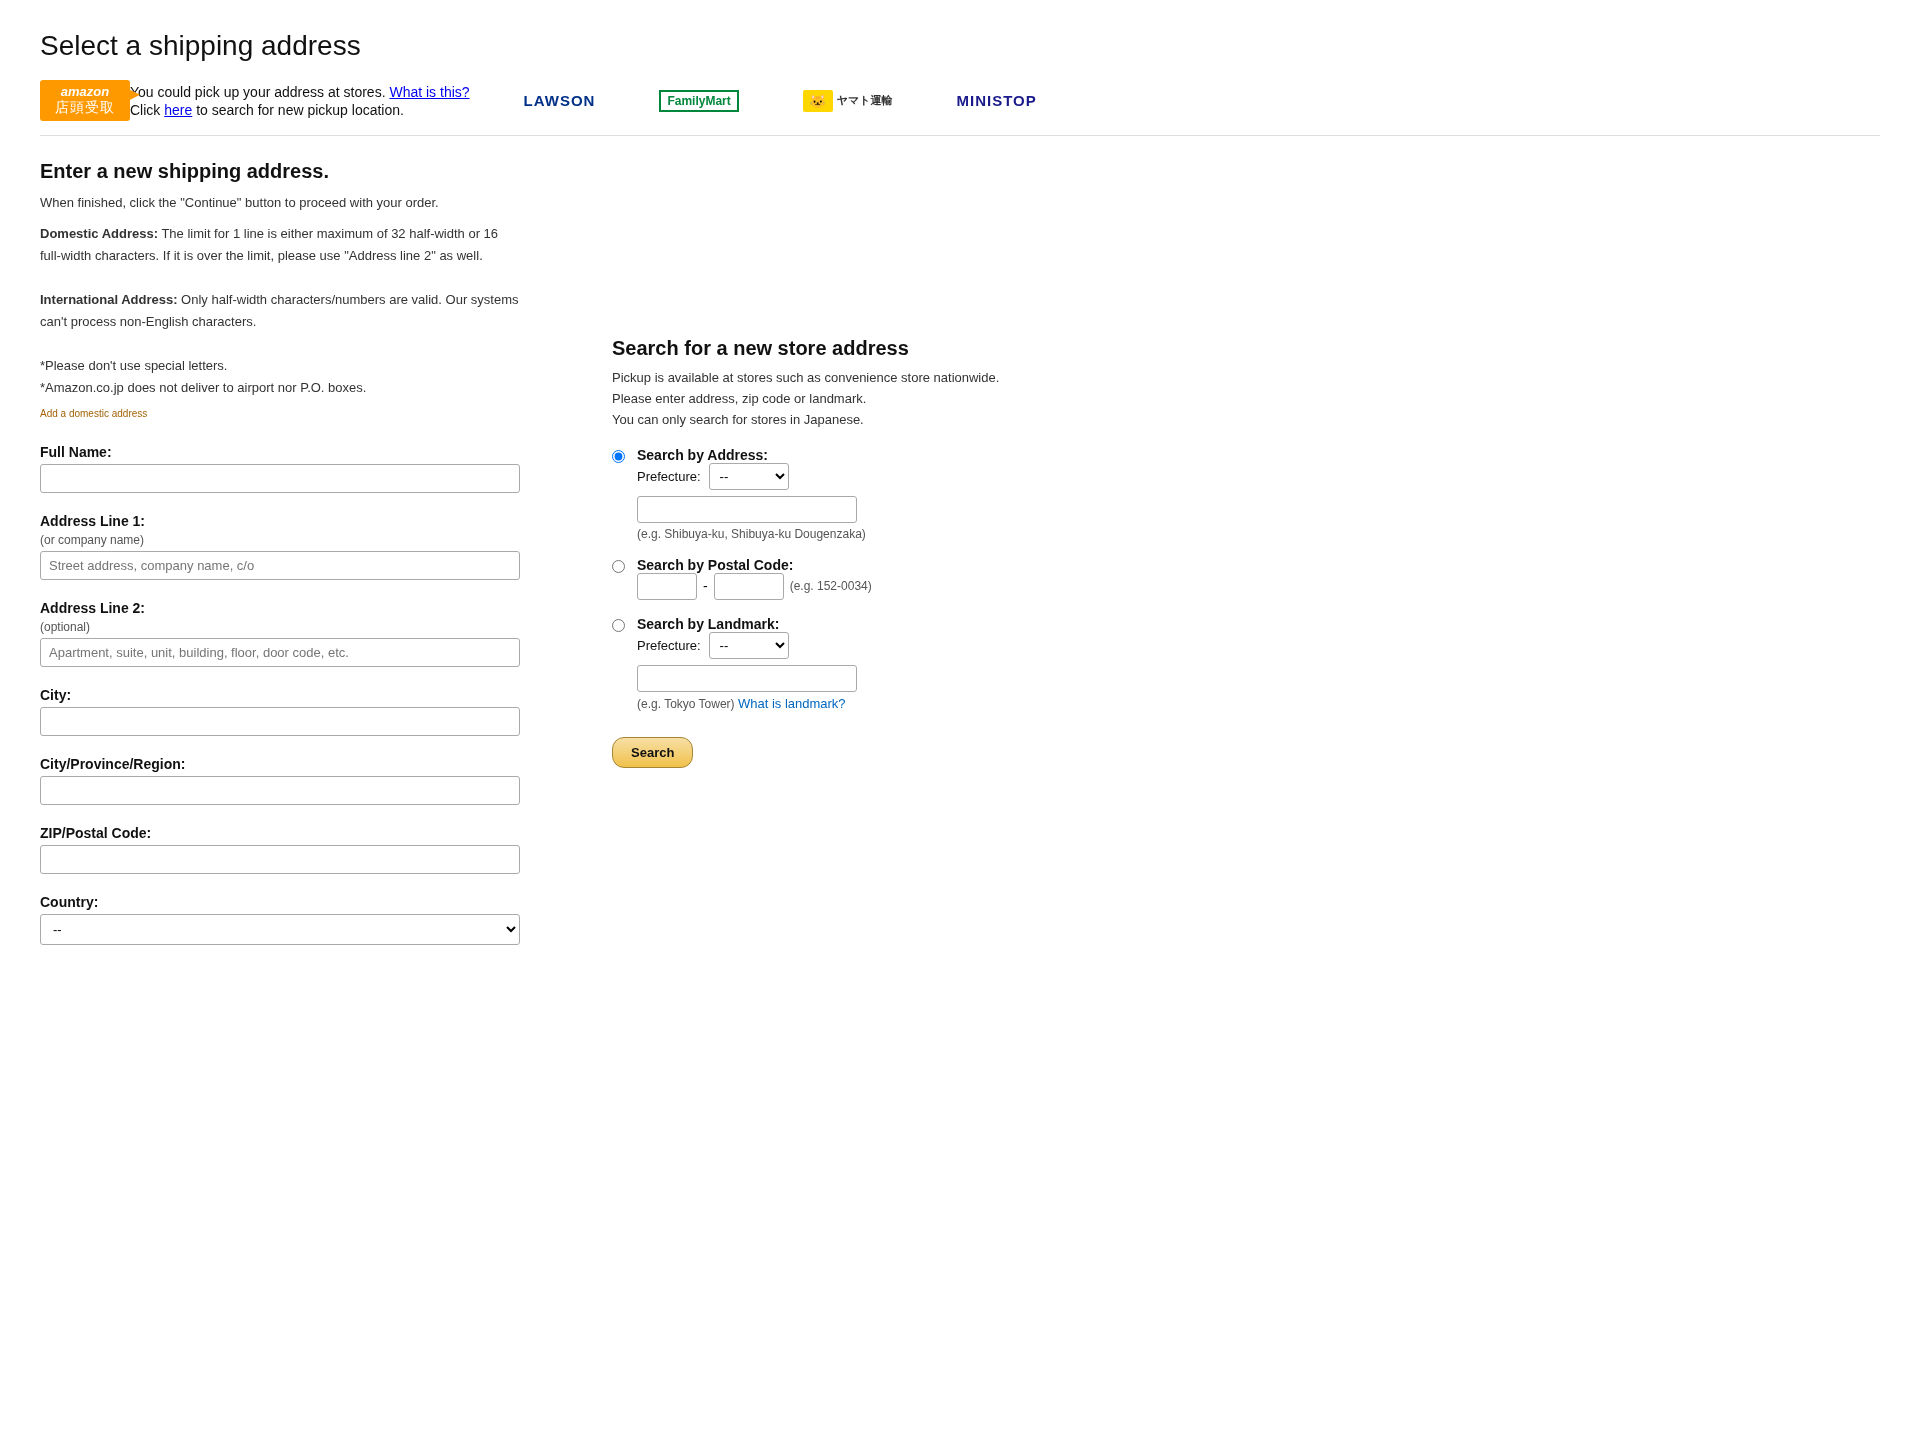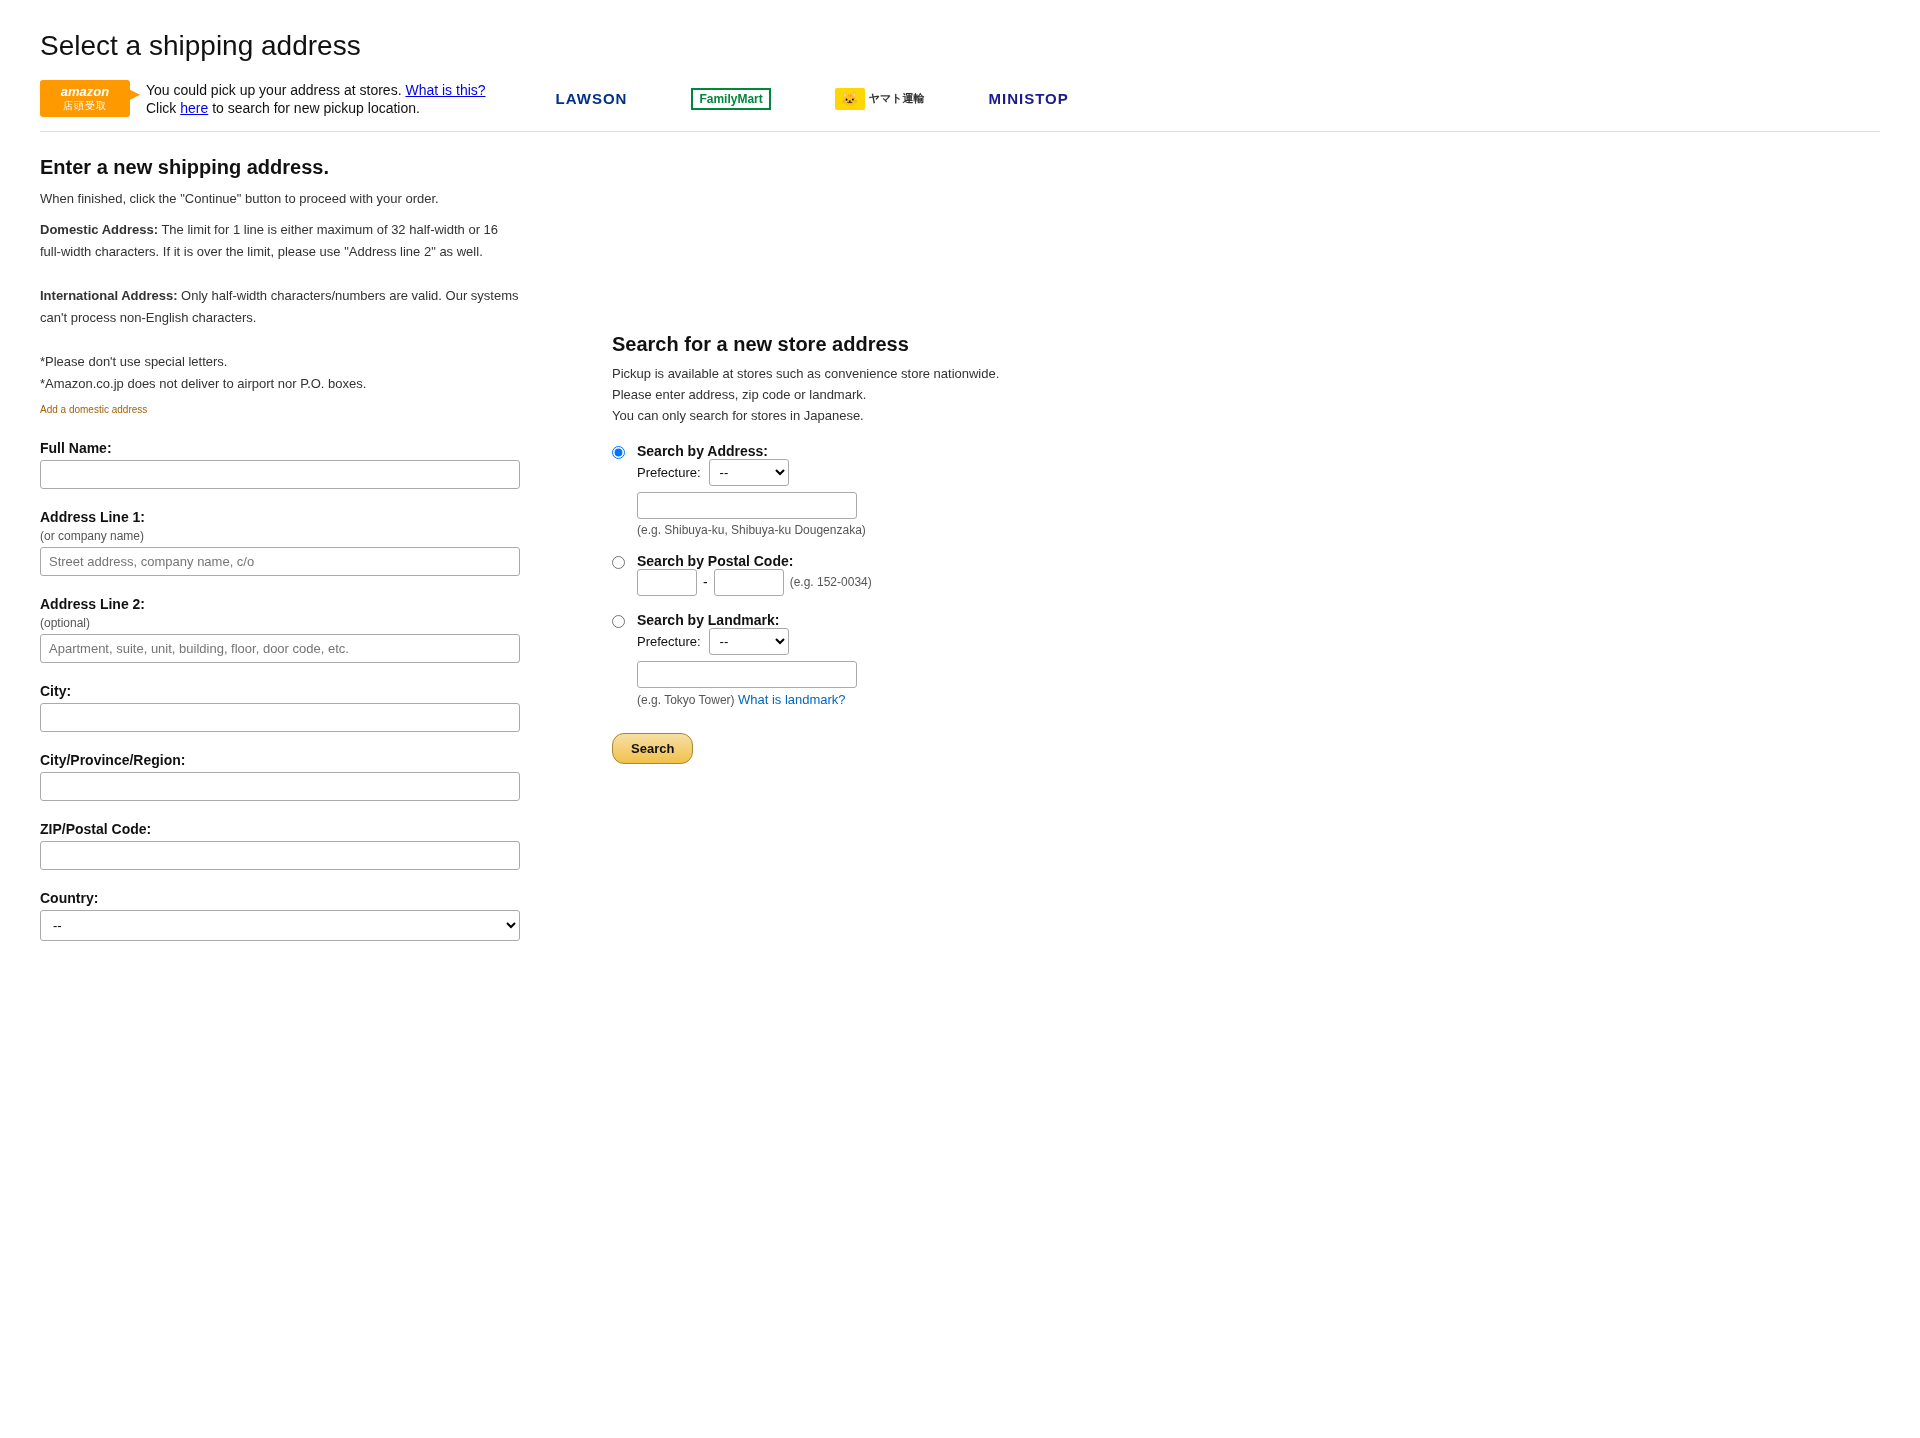--- a/index.html
+++ b/index.html
@@ -11,21 +11,20 @@
       padding: 30px 40px;
     }
     h1.page-title {
       font-size: 28px;
       font-weight: normal;
       margin-bottom: 18px;
     }
     .pickup-banner {
       display: flex;
       align-items: center;
-      gap: 16px;
       margin-bottom: 10px;
       flex-wrap: wrap;
     }
     .amazon-store-badge {
       background: #FF9900;
       color: #fff;
       font-size: 11px;
       padding: 4px 8px;
       border-radius: 3px;
       display: flex;
@@ -33,21 +32,21 @@
       align-items: center;
       min-width: 90px;
       position: relative;
     }
     .amazon-store-badge .amazon-text {
       font-size: 13px;
       font-weight: bold;
       font-style: italic;
     }
     .amazon-store-badge .badge-sub {
-      font-size: 10px;
+      font-size: 14px;
       letter-spacing: 1px;
     }
     .amazon-store-badge::after {
       content: '▶';
       position: absolute;
       right: -10px;
       color: #FF9900;
       font-size: 16px;
     }
     .store-logos {

